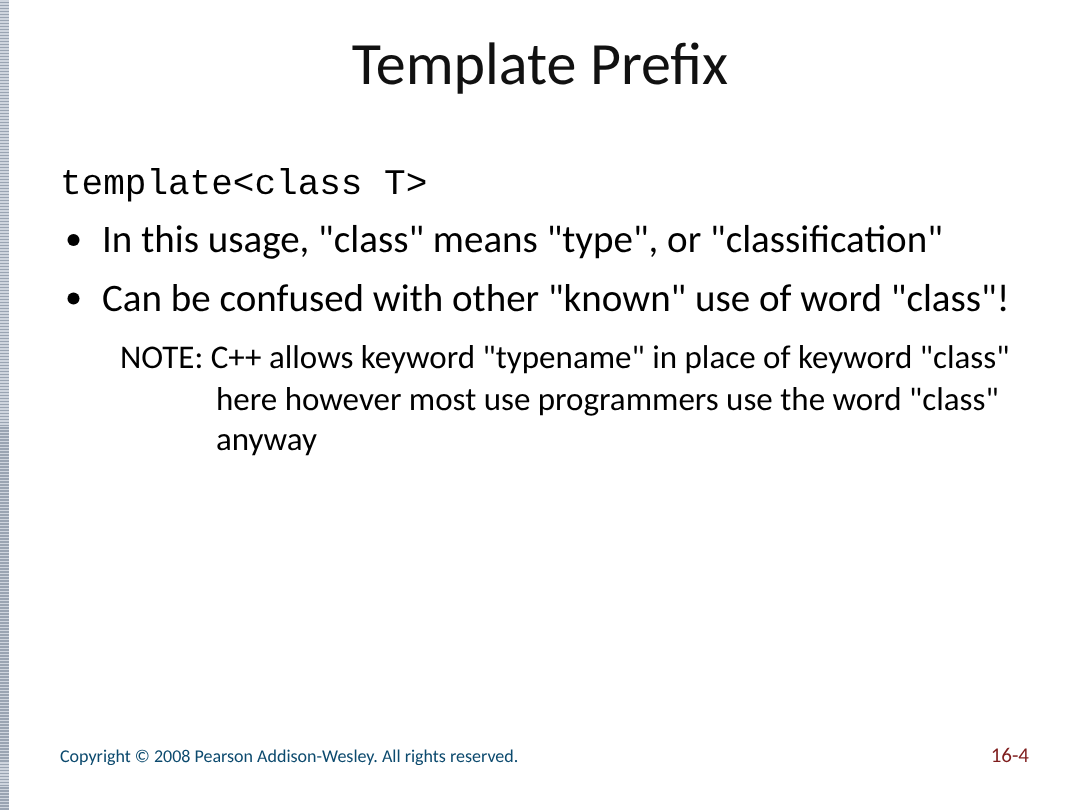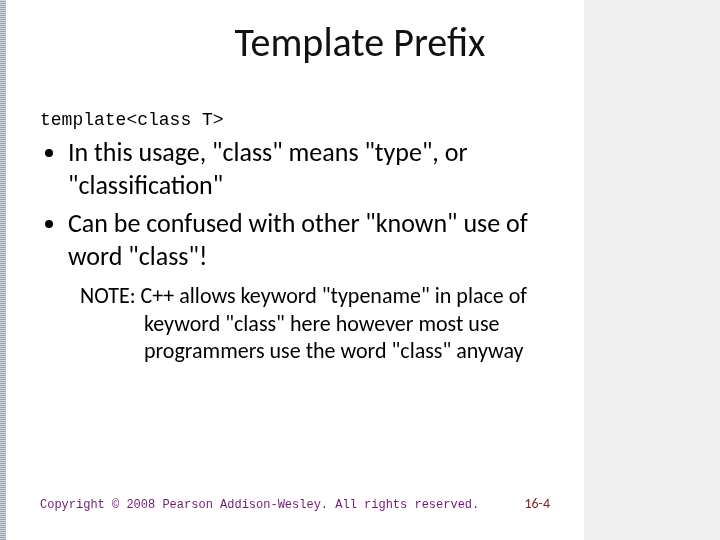--- a/index.html
+++ b/index.html
@@ -6,21 +6,21 @@
     margin: 0;
     padding: 0;
     width: 720px;
     height: 540px;
     background: #f0f0f0;
     font-family: Calibri, "Segoe UI", Arial, sans-serif;
     color: #000;
   }
   .slide {
     position: relative;
-    width: 584px;
+    width: 720px;
     height: 540px;
     background: #fff;
     box-sizing: border-box;
   }
   .left-stripe {
     position: absolute;
     left: 0;
     top: 0;
     width: 6px;
     height: 540px;
@@ -43,21 +43,21 @@
     color: #111;
   }
   .content {
     position: absolute;
     top: 110px;
     left: 40px;
     right: 40px;
   }
   .code-line {
     font-family: "Courier New", Courier, monospace;
-    font-size: 18px;
+    font-size: 24px;
     color: #000;
     margin-bottom: 6px;
   }
   ul.bullets {
     margin: 0;
     padding: 0 0 0 28px;
     list-style: disc;
   }
   ul.bullets > li {
     font-size: 26px;
@@ -74,22 +74,21 @@
   .note-indent {
     display: block;
     padding-left: 64px;
     text-indent: -64px;
   }
   .footer-left {
     position: absolute;
     left: 40px;
     bottom: 28px;
     font-size: 12px;
-    color: #701a75;
-    font-family: Liberation Mono, monospace;
+    color: #0c4a6e;
   }
   .footer-right {
     position: absolute;
     right: 34px;
     bottom: 28px;
     font-size: 14px;
     color: #7f1d1d;
   }
 </style>
 </head>

